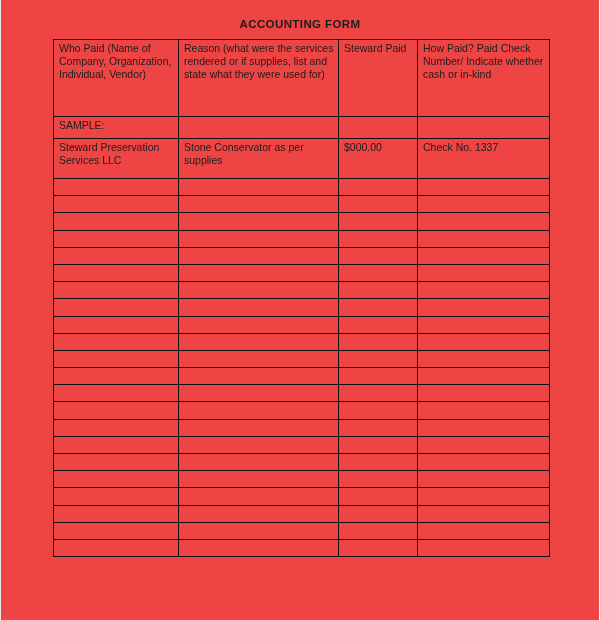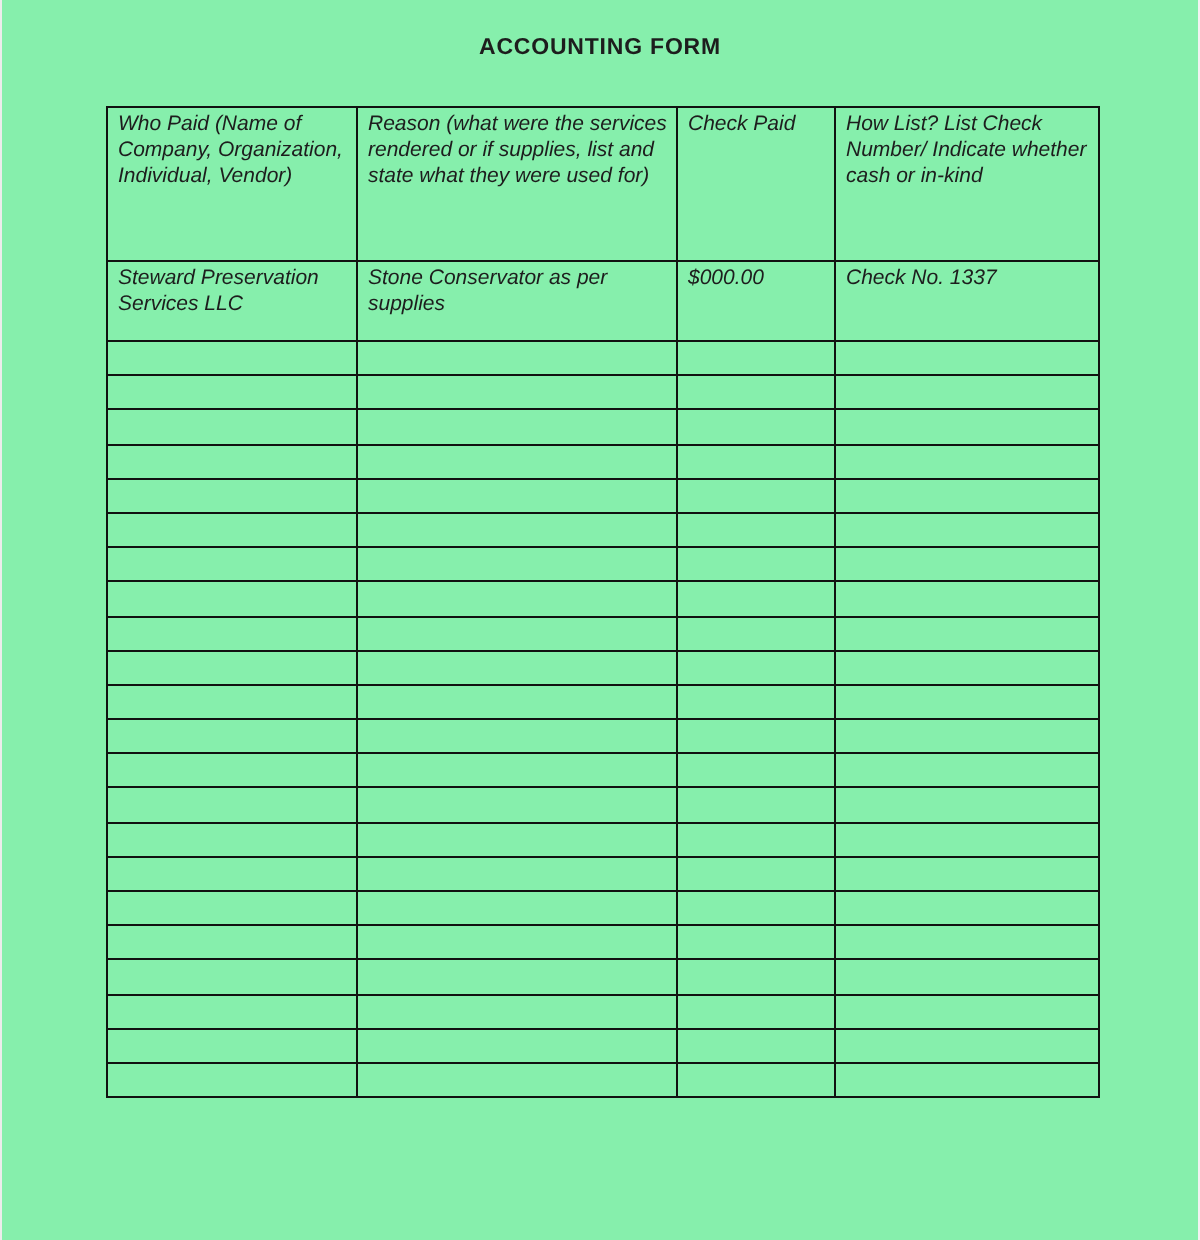--- a/index.html
+++ b/index.html
@@ -11,42 +11,41 @@
     width: 600px;
     height: 620px;
     font-family: "Liberation Sans", sans-serif;
     color: #1a1a1a;
     position: relative;
     overflow: hidden;
   }
   #page {
     position: absolute;
     inset: 0;
-    background: #86efac;
+    background: #ef4444;
     border-left: 1px solid #ececec;
     border-right: 1px solid #f2f2f2;
     box-sizing: border-box;
   }
   #form-title {
     position: absolute;
     top: 18px;
     left: 0;
     width: 100%;
     text-align: center;
     font-size: 11.5px;
     font-weight: bold;
     letter-spacing: 0.4px;
     color: #1d1d1d;
   }
   #table-wrap {
     position: absolute;
     left: 52px;
-    top: 53px;
+    top: 39px;
     width: 496px;
-    font-style: italic;
   }
   table.acct {
     width: 100%;
     border-collapse: collapse;
     table-layout: fixed;
     border: 1.6px solid #111;
   }
   table.acct col.c1 { width: 125px; }
   table.acct col.c2 { width: 160px; }
   table.acct col.c3 { width: 79px; }
@@ -94,24 +93,30 @@
         <col class="c1">
           <col class="c2">
           <col class="c3">
           <col class="c4">
       </colgroup>
       <tbody id="tbody">
 
         <tr class="header-row">
           <td>Who Paid (Name of Company, Organization, Individual, Vendor)</td>
           <td>Reason (what were the services rendered or if supplies, list and state what they were used for)</td>
-          <td>Check Paid</td>
-          <td>How List? List Check Number/ Indicate whether cash or in-kind</td>
+          <td>Steward Paid</td>
+          <td>How Paid? Paid Check Number/ Indicate whether cash or in-kind</td>
         </tr>
 
+        <tr class="sample-row">
+          <td>SAMPLE:</td>
+          <td></td>
+          <td></td>
+          <td></td>
+        </tr>
 
         <tr class="example-row">
           <td>Steward Preservation Services LLC</td>
           <td>Stone Conservator as per supplies</td>
           <td>$000.00</td>
           <td>Check No. 1337</td>
         </tr>
 
       <tr class="blank-row">
             <td></td>

